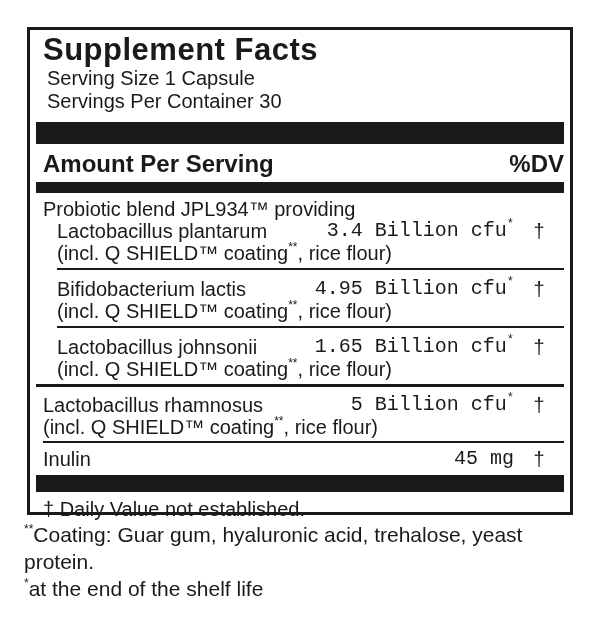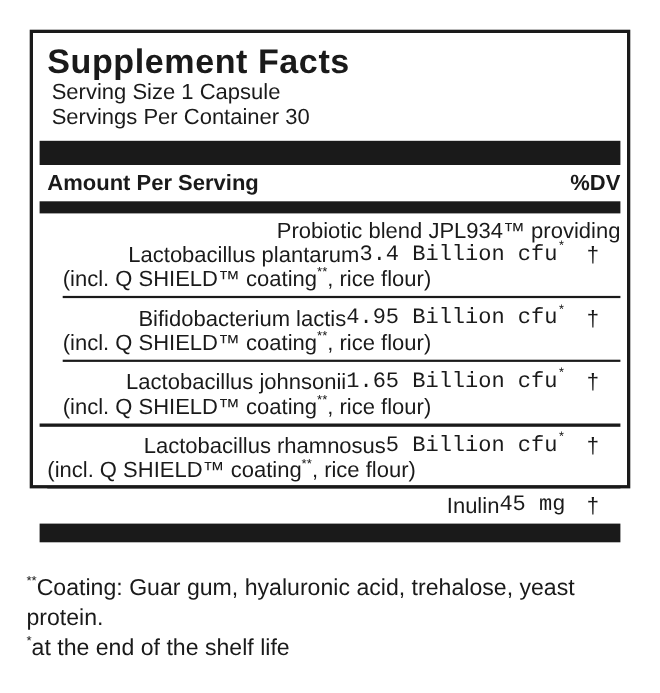--- a/index.html
+++ b/index.html
@@ -11,23 +11,23 @@
     background: #ffffff;
     font-family: "Liberation Sans", sans-serif;
     color: #1a1a1a;
     overflow: hidden;
   }
   .facts-box {
     position: absolute;
     left: 27px;
     top: 27px;
     width: 546px;
-    height: 417px;
+    height: 488px;
     border: 3px solid #1a1a1a;
-    padding: 6px 6px;
+    padding: 0 6px;
     background: #ffffff;
   }
   .title {
     font-size: 31px;
     font-weight: 800;
     letter-spacing: 0.5px;
     margin: 4px 0 2px 7px;
     line-height: 1.0;
     white-space: nowrap;
   }
@@ -39,33 +39,33 @@
   }
   .bar { background: #1a1a1a; width: 100%; }
   .bar-thick  { height: 22px; margin-top: 9px; }
   .bar-medium { height: 11px; }
   .bar-bottom { height: 17px; margin-top: 5px; }
   .col-header {
     display: flex;
     justify-content: space-between;
     align-items: baseline;
     font-weight: 700;
-    font-size: 20px;
+    font-size: 24px;
     padding: 6px 0 4px 7px;
   }
   .rows { padding-top: 5px; font-size: 20px; }
   .row { padding-left: 7px; }
   .row.indent { padding-left: 21px; }
   .rline {
     display: flex;
     align-items: flex-start;
     line-height: 22px;
     white-space: nowrap;
   }
-  .nm { flex: 1 1 auto; text-align: right; }
+  .nm { flex: 1 1 auto; }
   .amt { flex: 0 0 auto; text-align: right; font-family: Liberation Mono, monospace; }
   .dvc { flex: 0 0 auto; width: 50px; text-align: center; }
   .note { line-height: 22px; white-space: nowrap; }
   sup {
     font-size: 12px;
     line-height: 0;
     position: relative;
     top: -1px;
     vertical-align: super;
   }
@@ -160,20 +160,21 @@
           <span class="nm">Inulin</span>
           <span class="amt">45 mg</span>
           <span class="dvc">†</span>
         </div>
       </div>
 
     </div>
 
     <div class="bar bar-bottom"></div>
 
+    <div class="dv-note">† Daily Value not established.</div>
 
   </div>
 
   <div class="footnotes">
     <div><sup>**</sup><span>Coating: Guar gum, hyaluronic acid, trehalose, yeast protein.</span></div>
     <div><sup>*</sup><span>at the end of the shelf life</span></div>
   </div>
 
 </div>
 

